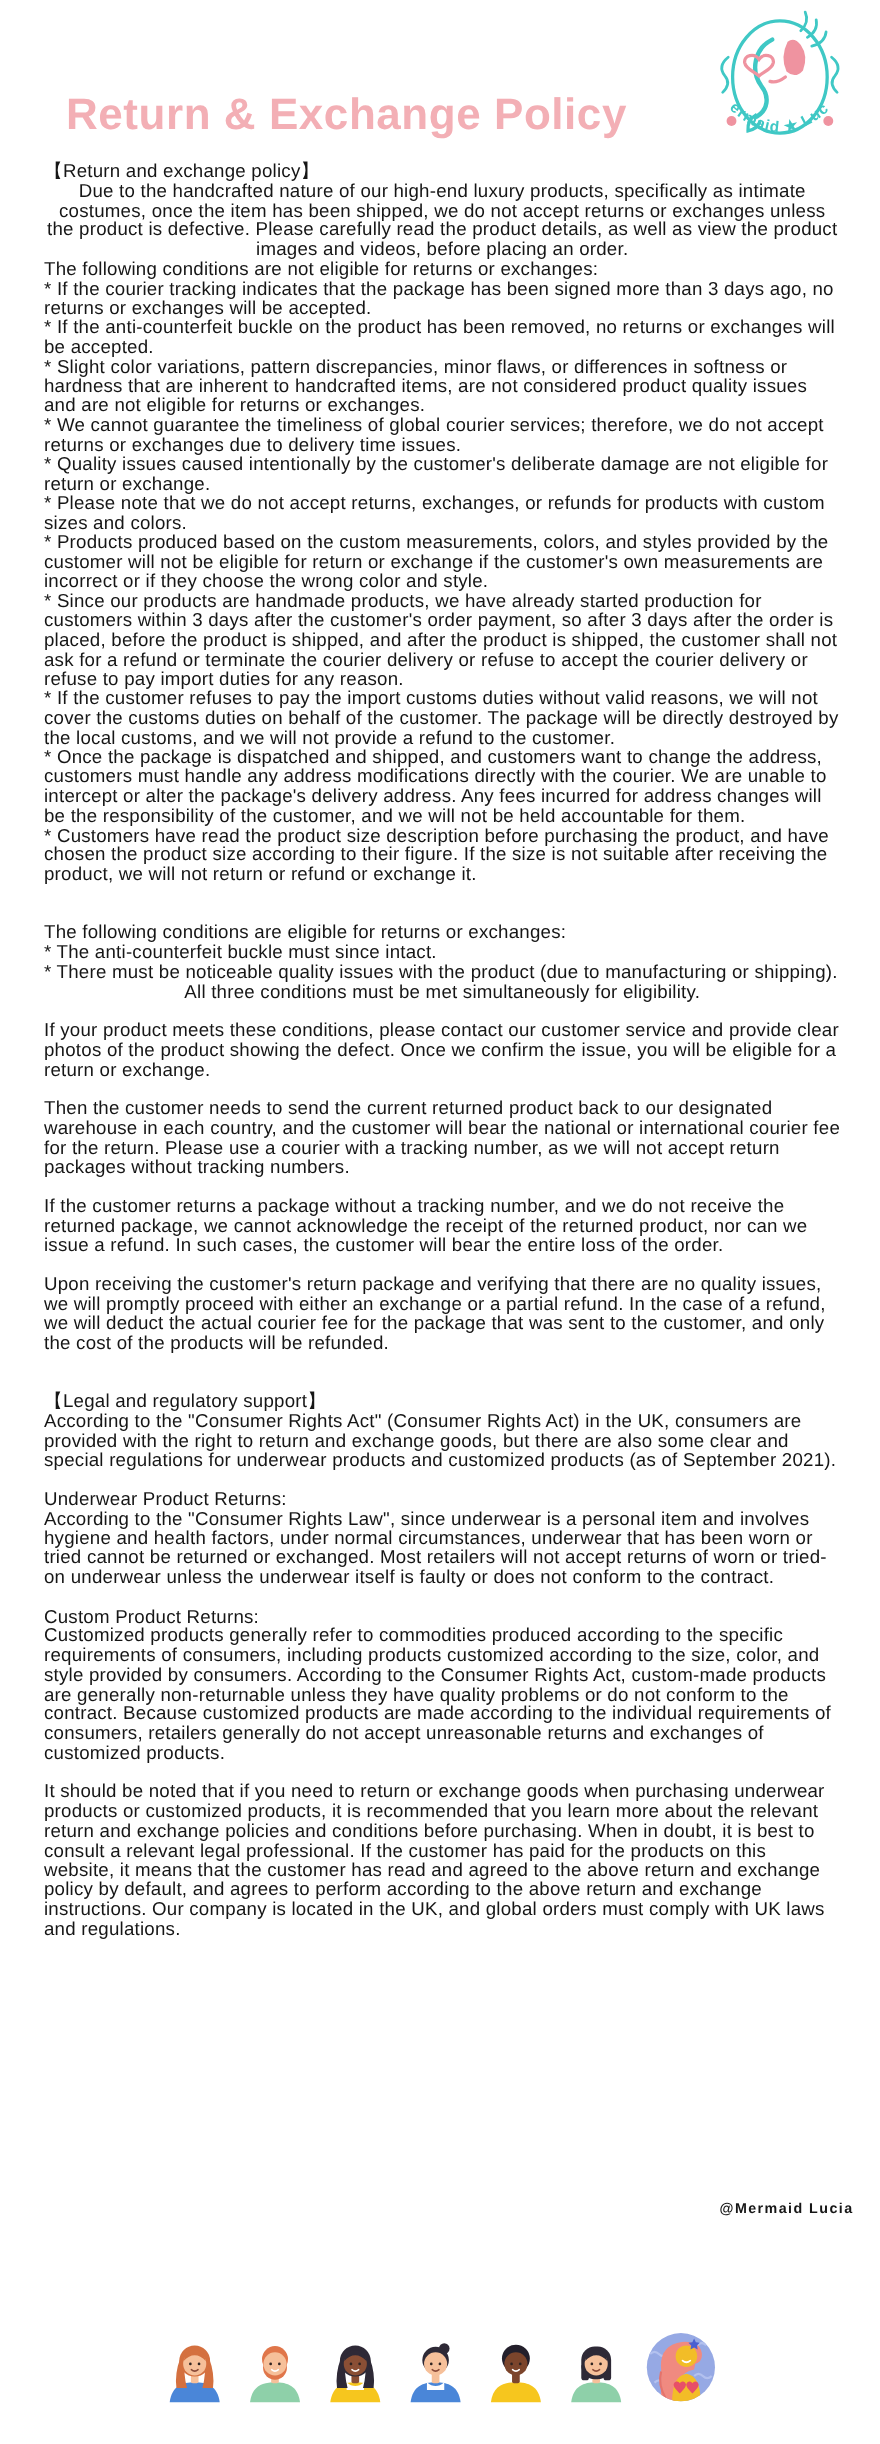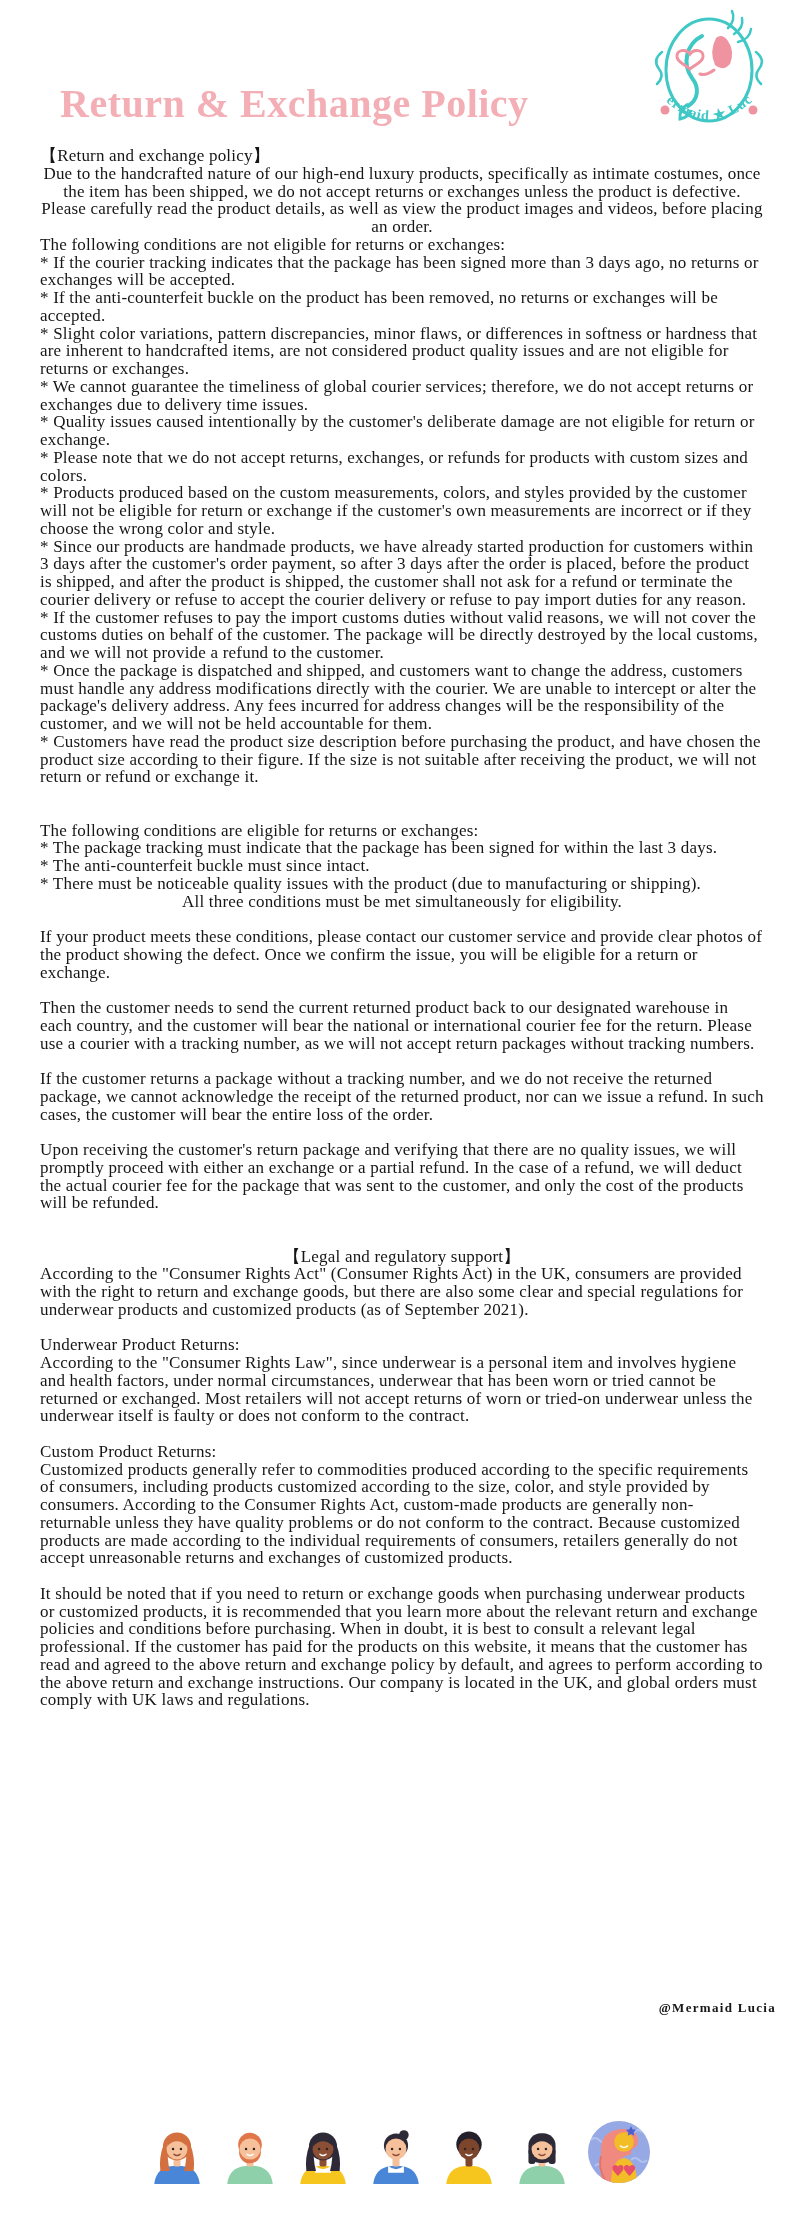--- a/index.html
+++ b/index.html
@@ -1,20 +1,20 @@
 <!DOCTYPE html>
 <html style="--background: #ffffff; --text-color: #161616; --title-pink: #f3afb5; --logo-teal: #3fc8c5; --logo-pink: #ef93a0;"><head>
 <meta charset="utf-8">
 <style>
   html,body{margin:0;padding:0;background:#ffffff;}
   .page{
     position:relative;
     width:800px;height:2222px;
     background:var(--background,#fff);
-    font-family:Liberation Serif, serif;
+    font-family:Liberation Sans, sans-serif;
     color:var(--text-color,#161616);
     overflow:hidden;
   }
   .title{
     position:absolute;left:60px;top:57px;
     font-size:40px;line-height:1;font-weight:bold;
     letter-spacing:0.5px;
     color:var(--title-pink,#f3afb5);
     white-space:nowrap;
   }
@@ -74,29 +74,28 @@
       <div class="block" style="margin-top: 0px;">* Slight color variations, pattern discrepancies, minor flaws, or differences in softness or hardness that are inherent to handcrafted items, are not considered product quality issues and are not eligible for returns or exchanges.</div>
       <div class="block" style="margin-top: 0px;">* We cannot guarantee the timeliness of global courier services; therefore, we do not accept returns or exchanges due to delivery time issues.</div>
       <div class="block" style="margin-top: 0px;">* Quality issues caused intentionally by the customer's deliberate damage are not eligible for return or exchange.</div>
       <div class="block" style="margin-top: 0px;">* Please note that we do not accept returns, exchanges, or refunds for products with custom sizes and colors.</div>
       <div class="block" style="margin-top: 0px;">* Products produced based on the custom measurements, colors, and styles provided by the customer will not be eligible for return or exchange if the customer's own measurements are incorrect or if they choose the wrong color and style.</div>
       <div class="block" style="margin-top: 0px;">* Since our products are handmade products, we have already started production for customers within 3 days after the customer's order payment, so after 3 days after the order is placed, before the product is shipped, and after the product is shipped, the customer shall not ask for a refund or terminate the courier delivery or refuse to accept the courier delivery or refuse to pay import duties for any reason.</div>
       <div class="block" style="margin-top: 0px;">* If the customer refuses to pay the import customs duties without valid reasons, we will not cover the customs duties on behalf of the customer. The package will be directly destroyed by the local customs, and we will not provide a refund to the customer.</div>
       <div class="block" style="margin-top: 0px;">* Once the package is dispatched and shipped, and customers want to change the address, customers must handle any address modifications directly with the courier. We are unable to intercept or alter the package's delivery address. Any fees incurred for address changes will be the responsibility of the customer, and we will not be held accountable for them.</div>
       <div class="block" style="margin-top: 0px;">* Customers have read the product size description before purchasing the product, and have chosen the product size according to their figure. If the size is not suitable after receiving the product, we will not return or refund or exchange it.</div>
       <div class="block" style="margin-top: 35.5px;">The following conditions are eligible for returns or exchanges:</div>
-      <div class="block" style="margin-top: 0px;">* The package tracking must indicate that the package has been signed for within the last 3 days.</div>
       <div class="block" style="margin-top: 0px;">* The anti-counterfeit buckle must since intact.</div>
       <div class="block" style="margin-top: 0px;">* There must be noticeable quality issues with the product (due to manufacturing or shipping).</div>
       <div class="block" style="margin-top: 0px; text-align: center;">All three conditions must be met simultaneously for eligibility.</div>
       <div class="block" style="margin-top: 17.75px;">If your product meets these conditions, please contact our customer service and provide clear photos of the product showing the defect. Once we confirm the issue, you will be eligible for a return or exchange.</div>
       <div class="block" style="margin-top: 17.75px;">Then the customer needs to send the current returned product back to our designated warehouse in each country, and the customer will bear the national or international courier fee for the return. Please use a courier with a tracking number, as we will not accept return packages without tracking numbers.</div>
       <div class="block" style="margin-top: 17.75px;">If the customer returns a package without a tracking number, and we do not receive the returned package, we cannot acknowledge the receipt of the returned product, nor can we issue a refund. In such cases, the customer will bear the entire loss of the order.</div>
       <div class="block" style="margin-top: 17.75px;">Upon receiving the customer's return package and verifying that there are no quality issues, we will promptly proceed with either an exchange or a partial refund. In the case of a refund, we will deduct the actual courier fee for the package that was sent to the customer, and only the cost of the products will be refunded.</div>
-      <div class="block" style="margin-top: 35.5px; text-align: center;">【Legal and regulatory support】</div>
+      <div class="block" style="margin-top: 35.5px;">【Legal and regulatory support】</div>
       <div class="block" style="margin-top: 0px;">According to the "Consumer Rights Act" (Consumer Rights Act) in the UK, consumers are provided with the right to return and exchange goods, but there are also some clear and special regulations for underwear products and customized products (as of September 2021).</div>
       <div class="block" style="margin-top: 17.75px;">Underwear Product Returns:</div>
       <div class="block" style="margin-top: 0px;">According to the "Consumer Rights Law", since underwear is a personal item and involves hygiene and health factors, under normal circumstances, underwear that has been worn or tried cannot be returned or exchanged. Most retailers will not accept returns of worn or tried-on underwear unless the underwear itself is faulty or does not conform to the contract.</div>
       <div class="block" style="margin-top: 17.75px;">Custom Product Returns:</div>
       <div class="block" style="margin-top: 0px;">Customized products generally refer to commodities produced according to the specific requirements of consumers, including products customized according to the size, color, and style provided by consumers. According to the Consumer Rights Act, custom-made products are generally non-returnable unless they have quality problems or do not conform to the contract. Because customized products are made according to the individual requirements of consumers, retailers generally do not accept unreasonable returns and exchanges of customized products.</div>
       <div class="block" style="margin-top: 17.75px;">It should be noted that if you need to return or exchange goods when purchasing underwear products or customized products, it is recommended that you learn more about the relevant return and exchange policies and conditions before purchasing. When in doubt, it is best to consult a relevant legal professional. If the customer has paid for the products on this website, it means that the customer has read and agreed to the above return and exchange policy by default, and agrees to perform according to the above return and exchange instructions. Our company is located in the UK, and global orders must comply with UK laws and regulations.</div>
     </main>
 
   <div class="signature">@Mermaid Lucia</div>
 

